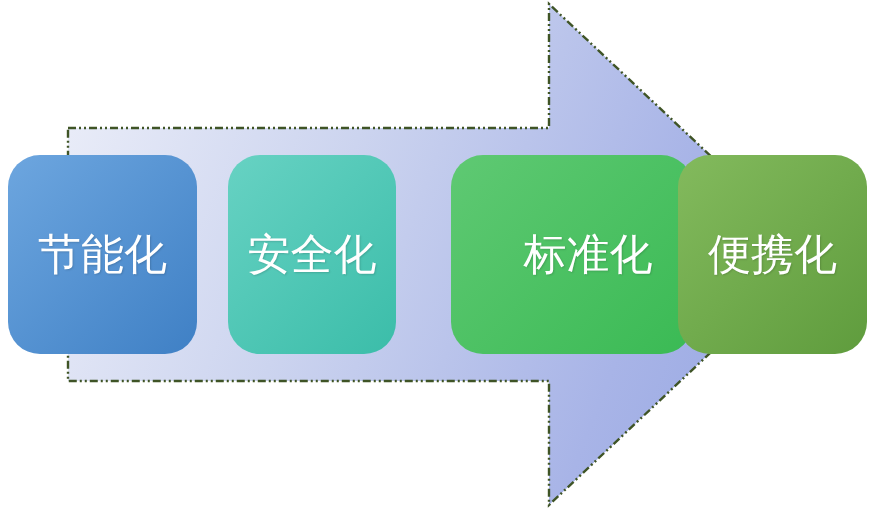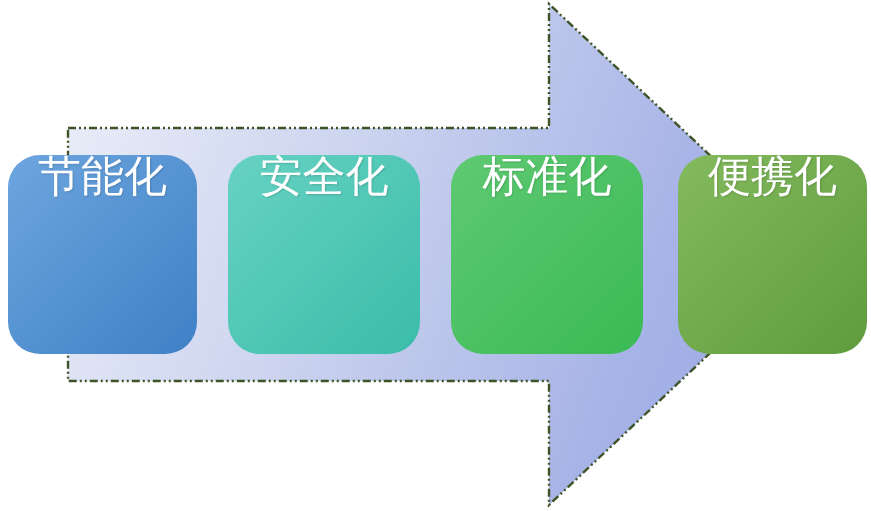--- a/index.html
+++ b/index.html
@@ -26,43 +26,45 @@
     stroke-width: 2.4;
     stroke-dasharray: 8 3 2 3 2 3;
     stroke-linecap: butt;
   }
   .step {
     position: absolute;
     top: 155px;
     height: 199px;
     border-radius: 32px;
     display: flex;
+    align-items: center;
     justify-content: center;
   }
   .step .label {
     color: var(--step-text, #ffffff);
     font-size: 43px;
     line-height: 1;
     text-shadow: 1px 1px 2px rgba(0,0,0,0.15);
     white-space: nowrap;
   }
   .s1 {
     left: 8px;
     width: 189px;
     background: linear-gradient(135deg, var(--box1-a, #6da6df), var(--box1-b, #3f80c5));
   }
   .s2 {
     left: 228px;
-    width: 192px;
+    width: 168px;
     background: linear-gradient(135deg, var(--box2-a, #67d2c3), var(--box2-b, #3bbda9));
   }
   .s3 {
     left: 451px;
-    width: 192px;
+    width: 210px;
     background: linear-gradient(135deg, var(--box3-a, #5fc973), var(--box3-b, #3aba54));
+    padding-left: 32px;
   }
   .s4 {
     left: 678px;
     width: 189px;
     background: linear-gradient(135deg, var(--box4-a, #83ba5d), var(--box4-b, #5f9c3d));
   }
 </style>
 </head>
 <body>
 

